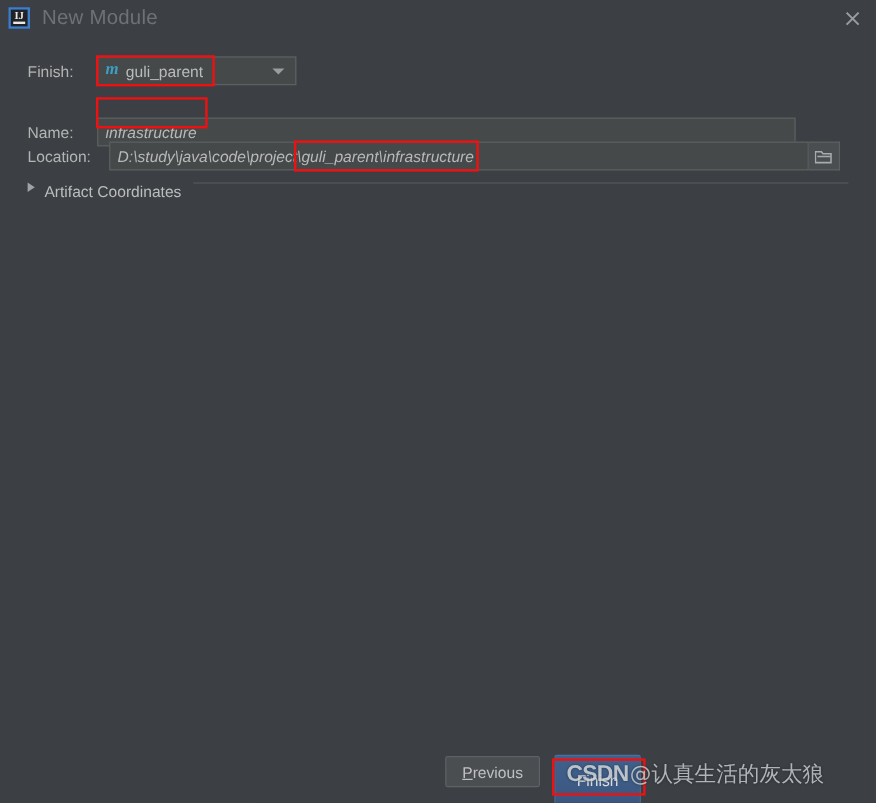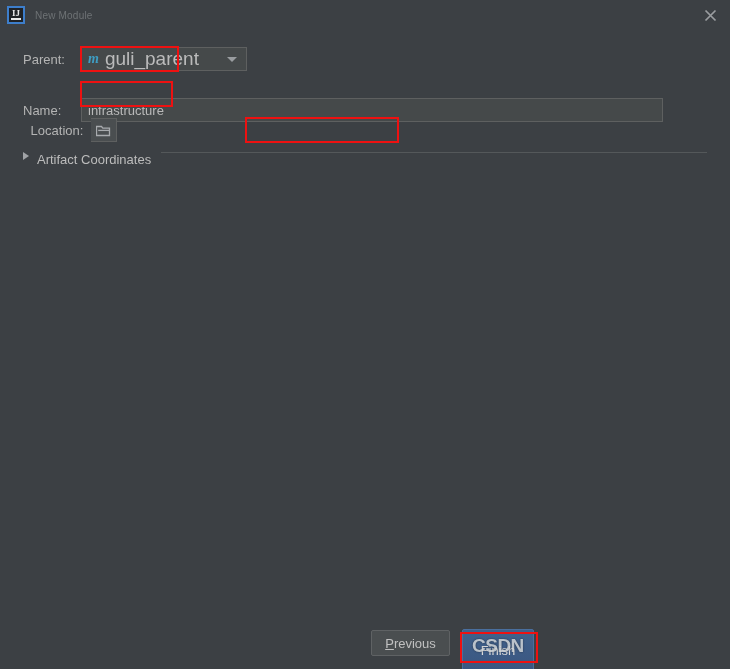--- a/index.html
+++ b/index.html
@@ -55,21 +55,21 @@
     position: absolute;
     bottom: 2px;
     left: 2px;
     right: 2px;
     height: 2px;
     background: #e8e8e8;
   }
 
   .title-text {
     margin-left: 10px;
-    font-size: 10px;
+    font-size: 17px;
     color: #6e7275;
     letter-spacing: .2px;
   }
 
   .close-btn {
     position: absolute;
     right: 0; top: 0;
     width: 40px;
     height: 30px;
     display: flex;
@@ -93,21 +93,21 @@
     height: 24px;
   }
   .row .label {
     color: #b4b4b4;
     font-size: 13px;
     white-space: nowrap;
   }
 
   #row-parent   { top: 17px; left: 23px; }
   #row-name     { top: 68px; left: 23px; }
-  #row-location { top: 88px; left: 23px; text-align: center; }
+  #row-location { top: 88px; left: 23px; }
 
   .label-parent   { width: 58px; }
   .label-name     { width: 58px; }
   .label-location { width: 68px; }
 
   
   .combo {
     width: 166px;
     height: 24px;
     background: #45494a;
@@ -123,21 +123,21 @@
     font-style: italic;
     font-weight: bold;
     font-size: 14px;
     color: #3e9ec4;
     line-height: 1;
     flex: none;
   }
   .combo .combo-value {
     margin-left: 6px;
     color: #bbbbbb;
-    font-size: 19px;
+    font-size: 13px;
     white-space: nowrap;
   }
   .combo .arrow {
     position: absolute;
     right: 9px;
     top: 50%;
     margin-top: -2px;
     width: 0; height: 0;
     border-left: 5px solid transparent;
     border-right: 5px solid transparent;
@@ -150,20 +150,21 @@
     background: #45494a;
     border: 1px solid #5e6060;
     display: flex;
     align-items: center;
     padding-left: 6px;
     color: #b9b9b9;
     font-size: 13px;
     white-space: nowrap;
     overflow: hidden;
     cursor: text;
+    font-style: italic;
   }
   #name-input     { width: 582px; }
   #location-input { width: 583px; }
 
   .browse-btn {
     width: 26px;
     height: 24px;
     background: #4a4e50;
     border: 1px solid #5e6060;
     border-left: none;
@@ -295,35 +296,36 @@
   <div class="close-btn">
     <svg width="13" height="13" viewBox="0 0 13 13">
       <path d="M1.5 1.5 L11.5 11.5 M11.5 1.5 L1.5 11.5" stroke="#9a9da0" stroke-width="1.7" fill="none"></path>
     </svg>
   </div>
 </div>
 
 <div class="form">
 
   <div class="row" id="row-parent">
-    <span class="label label-parent">Parent:</span>
+    <span class="label label-parent">Finish:</span>
     <div class="combo">
       <span class="m-icon">m</span>
       <span class="combo-value">guli_parent</span>
       <span class="arrow"></span>
     </div>
   </div>
 
   <div class="row" id="row-name">
     <span class="label label-name">Name:</span>
     <div class="textfield" id="name-input">infrastructure</div>
   </div>
 
   <div class="row" id="row-location">
     <span class="label label-location">Location:</span>
+    <div class="textfield" id="location-input">D:\study\java\code\project\guli_parent\infrastructure</div>
     <div class="browse-btn">
       <svg width="15" height="13" viewBox="0 0 15 13">
         <path d="M0.5 2.5 L5.5 2.5 L6.8 4.2 L13.5 4.2 L13.5 11.5 L0.5 11.5 Z" fill="none" stroke="#a8abae" stroke-width="1.3"></path>
         <path d="M2.2 6.4 L13.0 6.4" stroke="#a8abae" stroke-width="1.3" fill="none"></path>
       </svg>
     </div>
   </div>
 
   <div class="collapsible">
     <span class="tri"></span>
@@ -340,13 +342,14 @@
   <div class="btn" id="btn-finish">Finish</div>
 </div>
 
 <div class="anno" id="anno-parent"></div>
 <div class="anno" id="anno-name"></div>
 <div class="anno" id="anno-location"></div>
 <div class="anno" id="anno-finish"></div>
 
 <div class="watermark">
   <span class="wm-logo">CSDN</span>
+  <span class="wm-text">@认真生活的灰太狼</span>
 </div>
 
 </body></html>

